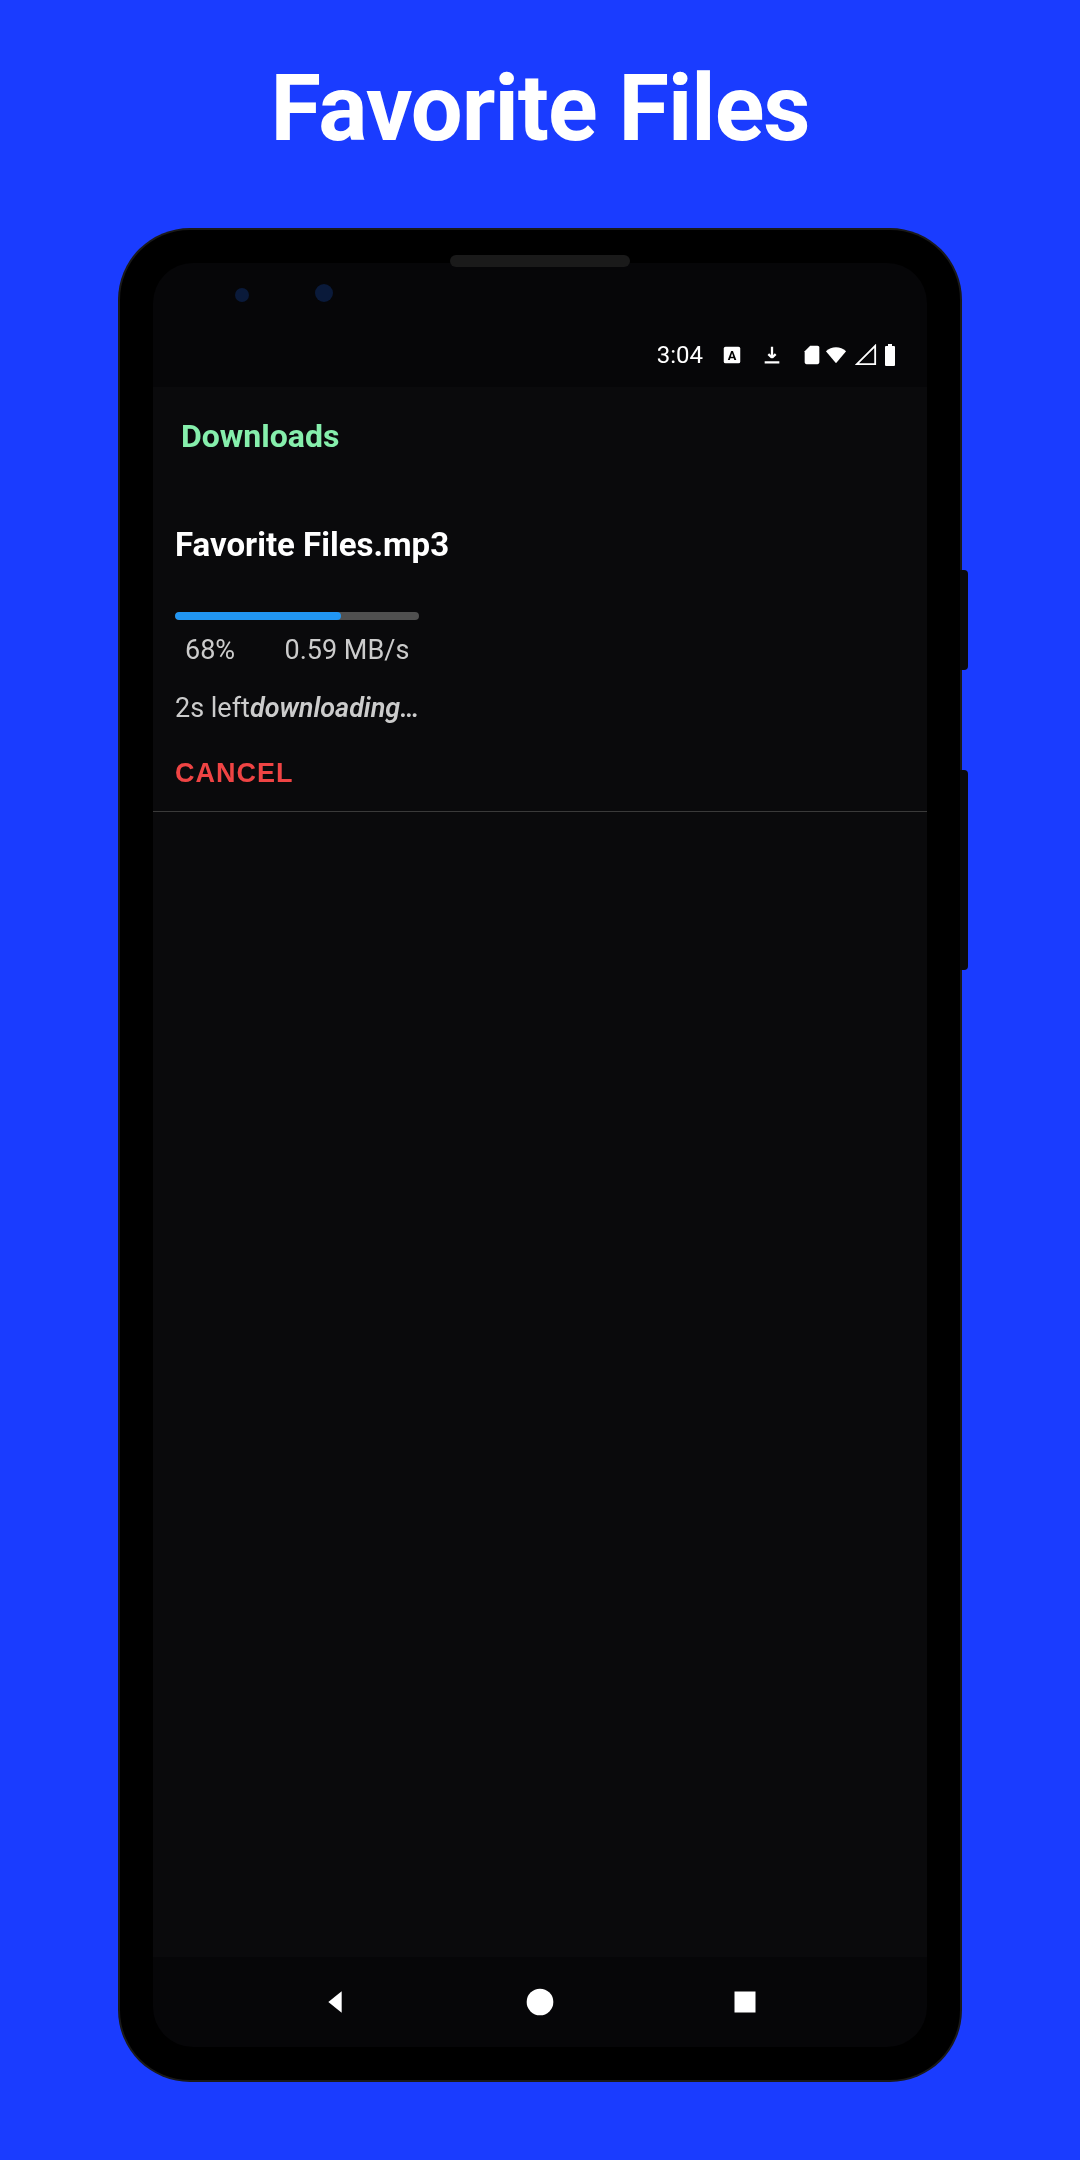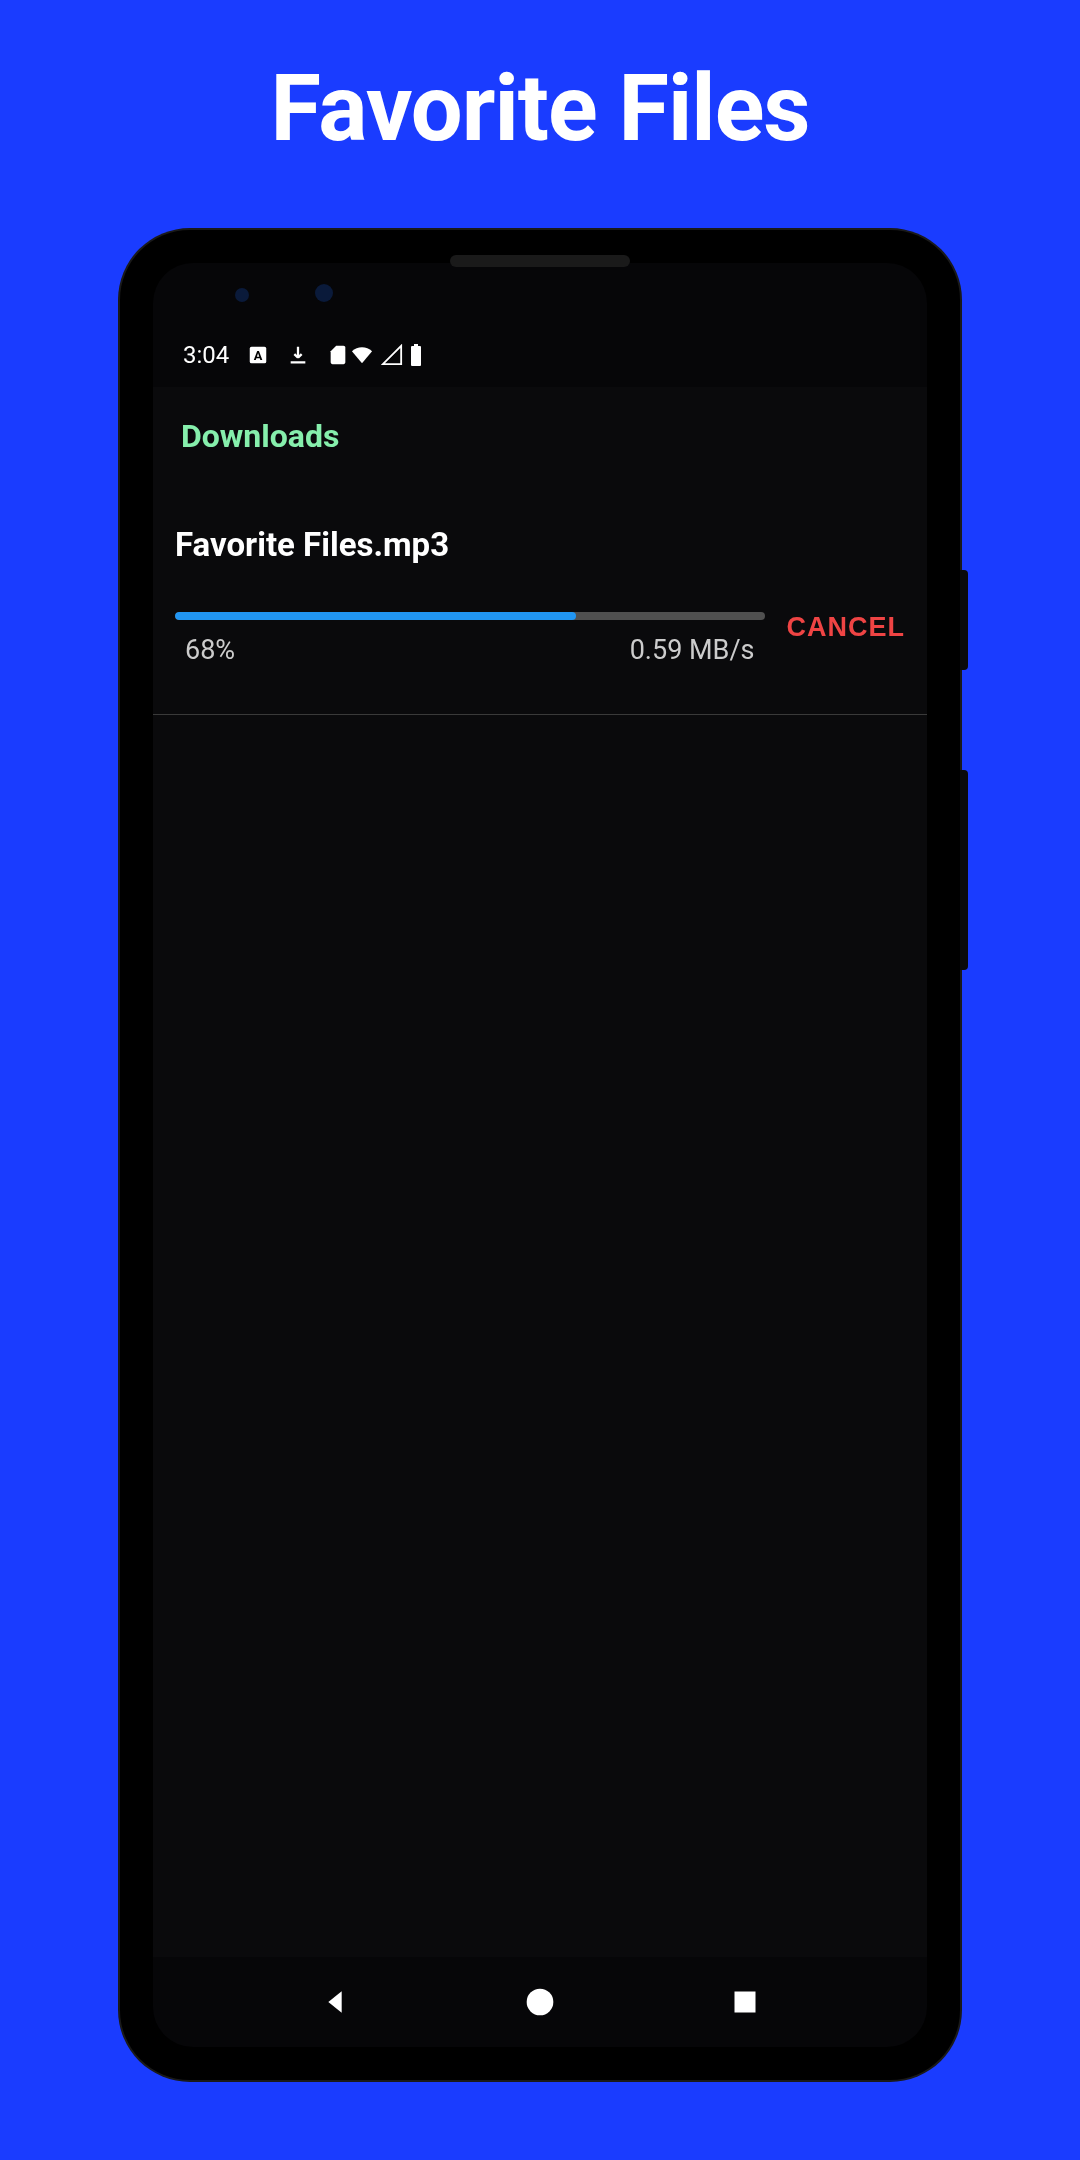--- a/index.html
+++ b/index.html
@@ -107,21 +107,21 @@
       right: -8px;
       top: 540px;
       width: 8px;
       height: 200px;
       background: #0a0a0a;
       border-radius: 0 4px 4px 0;
     }
     
     .status-bar {
       display: flex;
-      justify-content: flex-start;
+      justify-content: flex-end;
       align-items: center;
       padding: 0 30px;
       height: 44px;
       margin-top: 70px;
       color: #ffffff;
       font-size: 24px;
     }
     
     .status-left {
       display: flex;
@@ -163,21 +163,22 @@
     .file-name {
       color: #ffffff;
       font-size: 33px;
       font-weight: 700;
       margin-bottom: 48px;
     }
     
     .download-row {
       display: flex;
       align-items: flex-start;
-      gap: 22px;
+      gap: 34px;
+      flex-direction: column;
     }
     
     .download-info {
       flex: 1;
     }
     
     .progress-container {
       width: 100%;
       height: 8px;
       background: #505050;
@@ -304,20 +305,24 @@
 
           <div class="download-row">
             <div class="download-info">
               <div class="progress-container">
                 <div class="progress-bar" style="width:68%"></div>
               </div>
               <div class="stats-row">
                 <span>68%</span>
                 <span>0.59 MB/s</span>
               </div>
+              <div class="status-row">
+                <span>2s left</span>
+                <span class="downloading-text">downloading…</span>
+              </div>
             </div>
             <button class="cancel-button">CANCEL</button>
           </div>
         </div>
       </div>
 
       <div class="nav-bar">
         <div class="nav-button">
           <svg width="32" height="32" viewBox="0 0 24 24" fill="#ffffff">
               <path d="M17 4l-10 8 10 8z"></path>

